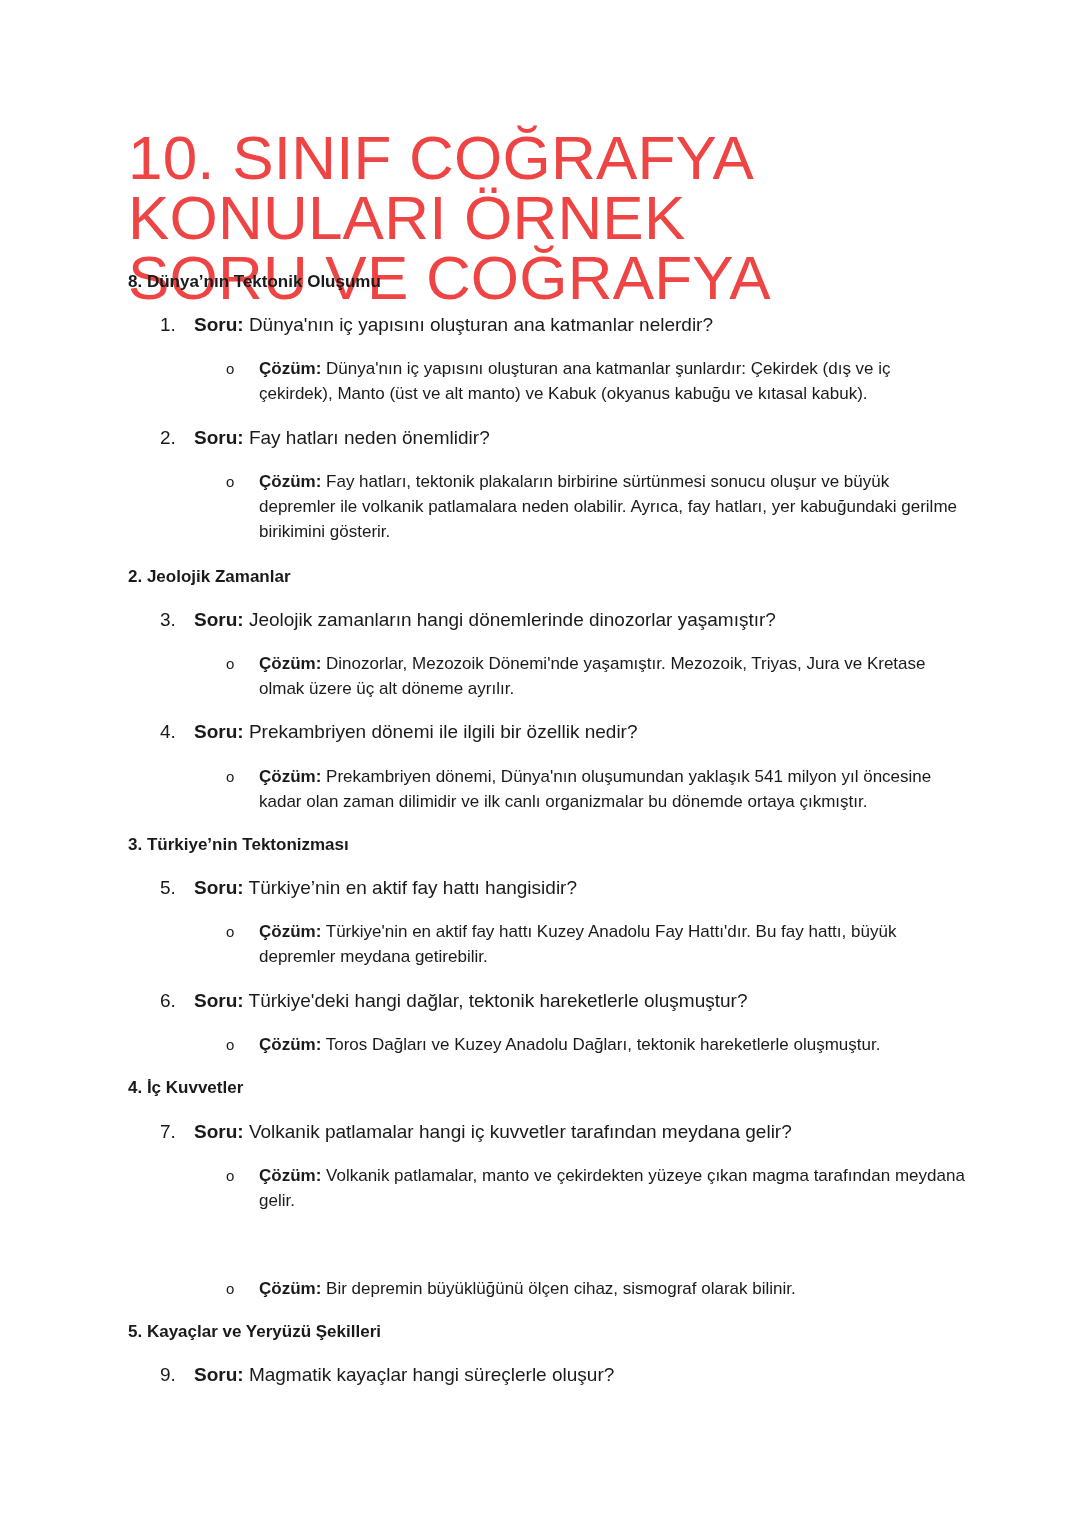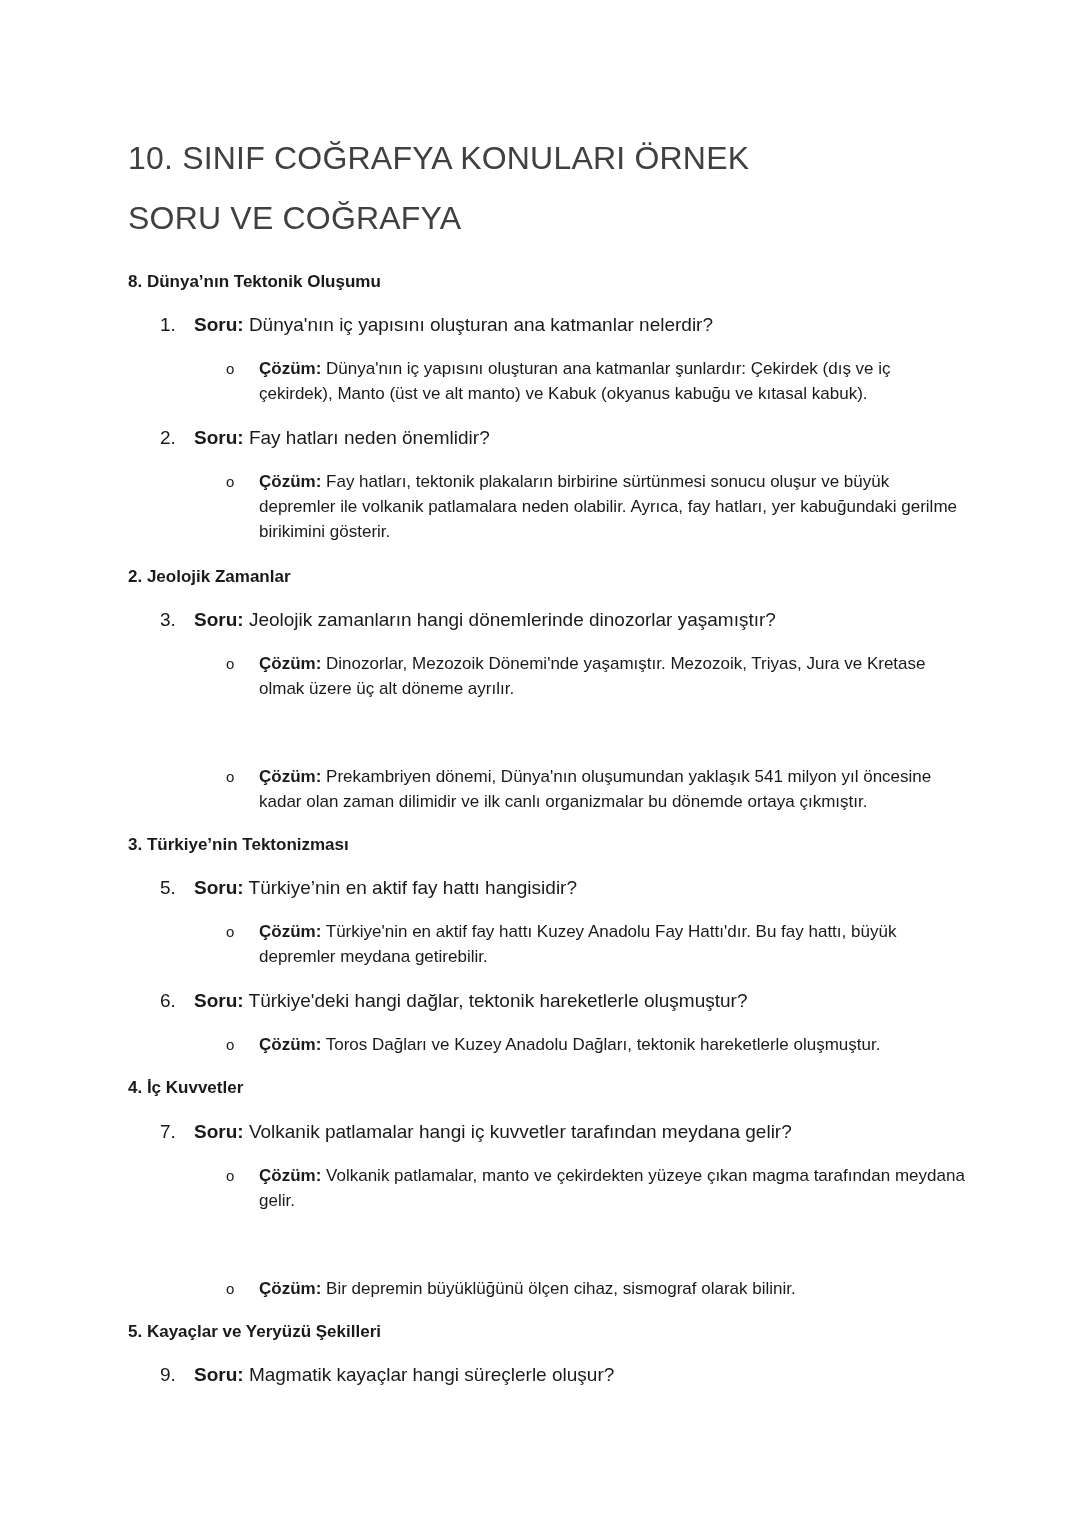--- a/index.html
+++ b/index.html
@@ -1,21 +1,21 @@
 <!DOCTYPE html>
 <html><head>
 <meta charset="utf-8">
 <style>
   html, body { margin: 0; padding: 0; background: #ffffff; }
   body { width: 1080px; height: 1527px; position: relative; overflow: hidden;
          font-family: "Liberation Sans", sans-serif; color: #1a1a1a; }
   .page { position: absolute; left: 0; top: 0; width: 1080px; height: 1527px; }
   .title { position: absolute; left: 128px; top: 128px; width: 860px;
-           font-family: "Liberation Sans", sans-serif; font-size: 32px; line-height: 60px;
-           color: #404040; font-weight: normal; margin: 0; letter-spacing: 0.2px; }
+           font-family: "Liberation Sans", sans-serif; font-size: 62px; line-height: 60px;
+           color: #ef4444; font-weight: normal; margin: 0; letter-spacing: 0.2px; }
   .sec { position: absolute; left: 128px; font-size: 17px; font-weight: bold; line-height: 22px; }
   .q { position: absolute; left: 160px; font-size: 19px; line-height: 22px; white-space: nowrap; }
   .q .num { display: inline-block; width: 34px; }
   .a { position: absolute; left: 226px; width: 740px; font-size: 17px; line-height: 25px; }
   .a .bul { position: absolute; left: 0; top: 0; font-size: 15px; }
   .a .txt { display: block; margin-left: 33px; }
   b { font-weight: bold; }
 </style>
 </head>
 <body>
@@ -48,20 +48,23 @@
   <div class="sec" style="top:566px">2. Jeolojik Zamanlar</div>
 
   <div class="q" style="top:609px">
     <span class="num">3.</span><b>Soru:</b> <span>Jeolojik zamanların hangi dönemlerinde dinozorlar yaşamıştır?</span>
   </div>
   <div class="a" style="top:651px">
     <span class="bul">o</span>
     <span class="txt"><b>Çözüm:</b> <span>Dinozorlar, Mezozoik Dönemi'nde yaşamıştır. Mezozoik, Triyas, Jura ve Kretase olmak üzere üç alt döneme ayrılır.</span></span>
   </div>
 
+  <div class="q" style="top:721px">
+    <span class="num">4.</span><b>Soru:</b> <span>Prekambriyen dönemi ile ilgili bir özellik nedir?</span>
+  </div>
   <div class="a" style="top:764px">
     <span class="bul">o</span>
     <span class="txt"><b>Çözüm:</b> <span>Prekambriyen dönemi, Dünya'nın oluşumundan yaklaşık 541 milyon yıl öncesine kadar olan zaman dilimidir ve ilk canlı organizmalar bu dönemde ortaya çıkmıştır.</span></span>
   </div>
 
   <div class="sec" style="top:834px">3. Türkiye’nin Tektonizması</div>
 
   <div class="q" style="top:877px">
     <span class="num">5.</span><b>Soru:</b> <span>Türkiye’nin en aktif fay hattı hangisidir?</span>
   </div>

